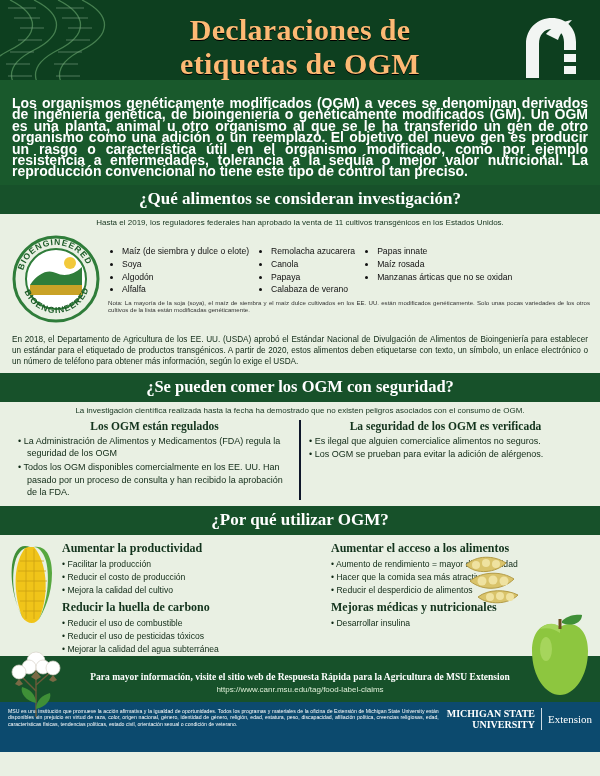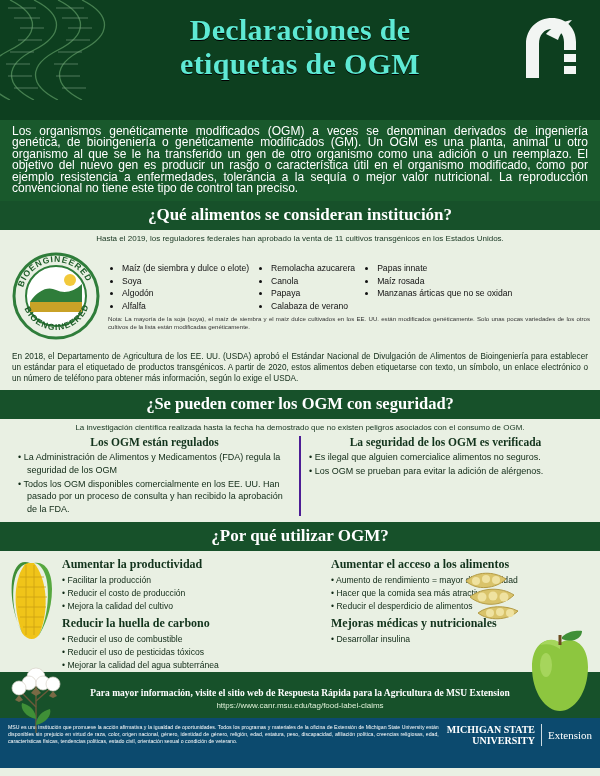--- a/index.html
+++ b/index.html
@@ -8,23 +8,23 @@
     background:#ffffff;
     font-family:"Liberation Sans", sans-serif;
     color:#111;
     overflow:hidden;
   }
   .page{position:relative;width:600px;height:776px;background:#e9f0e3;}
 
   
   .header{
     position:relative;
-    height:120px;
+    height:80px;
     background:#0d3f1f;
-    color:#5eead4;
+    color:#fdba74;
     overflow:hidden;
   }
   .header .dnaleft{
     position:absolute;left:0;top:0;width:120px;height:100px;
     opacity:.55;
   }
   .header .spartan{
     position:absolute;right:6px;top:4px;width:92px;height:92px;opacity:.95;
   }
   .header h1{
@@ -36,24 +36,25 @@
     text-align:center;
     padding-top:13px;
     letter-spacing:.3px;
     text-shadow:0 1px 0 #000;
   }
 
   
   .intro{
     background:#19592c;
     color:#fff;
-    font-size:12px;
+    font-size:14px;
     line-height:11.4px;
     text-align:justify;
-    padding:6px 12px 7px 12px;
+    padding:18px 12px 7px 12px;
+    font-weight:bold;
   }
 
   
   .secbar{
     background:#17512a;
     color:#fff;
     text-align:center;
     font-family:"Liberation Serif", serif;
     font-weight:bold;
     font-size:17px;
@@ -73,21 +74,21 @@
   .crops-right{flex:1;}
   .crop-cols{display:flex;gap:8px;font-size:8.6px;line-height:12.6px;}
   .crop-cols ul{margin:14px 0 0 0;padding-left:14px;}
   .crop-cols li{margin:0;}
   .note{font-size:6.1px;line-height:7.6px;color:#333;margin:3px 0 0 0;text-align:justify;}
   .para{font-size:8.2px;line-height:11px;text-align:justify;color:#102a16;margin:5px 2px 0 2px;}
 
   
   .twocol{display:flex;gap:0;margin-top:3px;}
   .twocol .col{flex:1;padding:0 8px;}
-  .twocol .col.left{border-right:2px solid #4c1d95;}
+  .twocol .col.left{border-right:2px solid #0f172a;}
   .colhead{
     text-align:center;font-family:"Liberation Serif", serif;font-weight:bold;
     font-size:11.5px;color:#12331c;margin:0 0 3px 0;
   }
   .bullets{font-size:9px;line-height:12.6px;color:#102a16;}
   .bullets div{margin:0 0 1px 0;padding-left:9px;text-indent:-9px;}
 
   
   .why{position:relative;padding:2px 8px 0 0;}
   .why-cols{display:flex;}
@@ -169,21 +170,21 @@
     </svg>
 
     <h1>
       <span>Declaraciones de</span><br>
       <span>etiquetas de OGM</span>
     </h1>
   </div>
 
   <div class="intro">Los organismos genéticamente modificados (OGM) a veces se denominan derivados de ingeniería genética, de bioingeniería o genéticamente modificados (GM). Un OGM es una planta, animal u otro organismo al que se le ha transferido un gen de otro organismo como una adición o un reemplazo. El objetivo del nuevo gen es producir un rasgo o característica útil en el organismo modificado, como por ejemplo resistencia a enfermedades, tolerancia a la sequía o mejor valor nutricional. La reproducción convencional no tiene este tipo de control tan preciso.</div>
 
-  <div class="secbar">¿Qué alimentos se consideran institución?</div>
+  <div class="secbar">¿Qué alimentos se consideran investigación?</div>
   <div class="band">
     <p class="lead">Hasta el 2019, los reguladores federales han aprobado la venta de 11 cultivos transgénicos en los Estados Unidos.</p>
 
     <div class="crops-wrap">
       <div class="seal">
         <svg viewBox="0 0 92 92" width="92" height="92">
           <circle cx="46" cy="46" r="42" fill="none" stroke="#2f7d3a" stroke-width="3"></circle>
           <circle cx="46" cy="46" r="30" fill="#ffffff" stroke="#2f7d3a" stroke-width="2"></circle>
           <path d="M20,52 C28,40 38,36 46,40 C54,44 64,42 72,34 L72,52 Z" fill="#2f7d3a"></path>
           <path d="M20,52 L72,52 L72,62 L20,62 Z" fill="#c9a227"></path>

